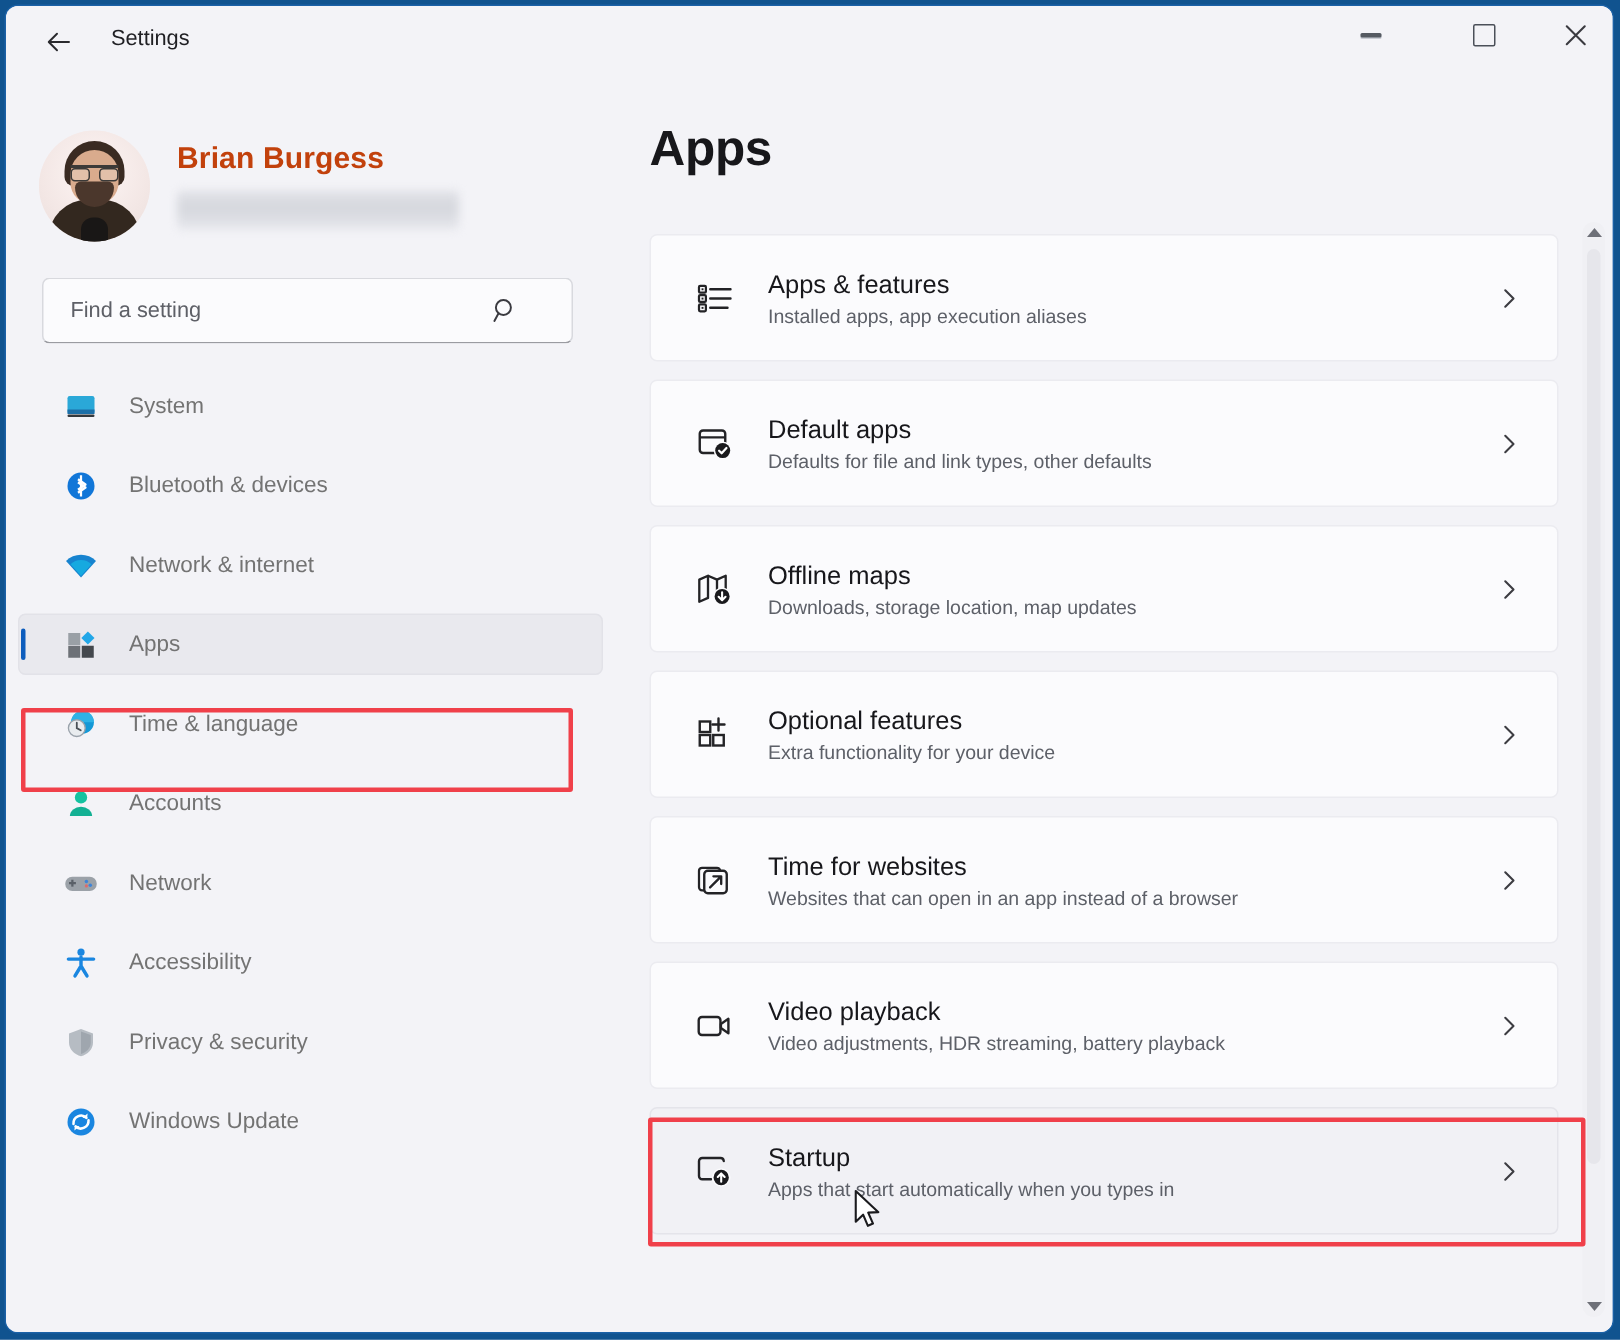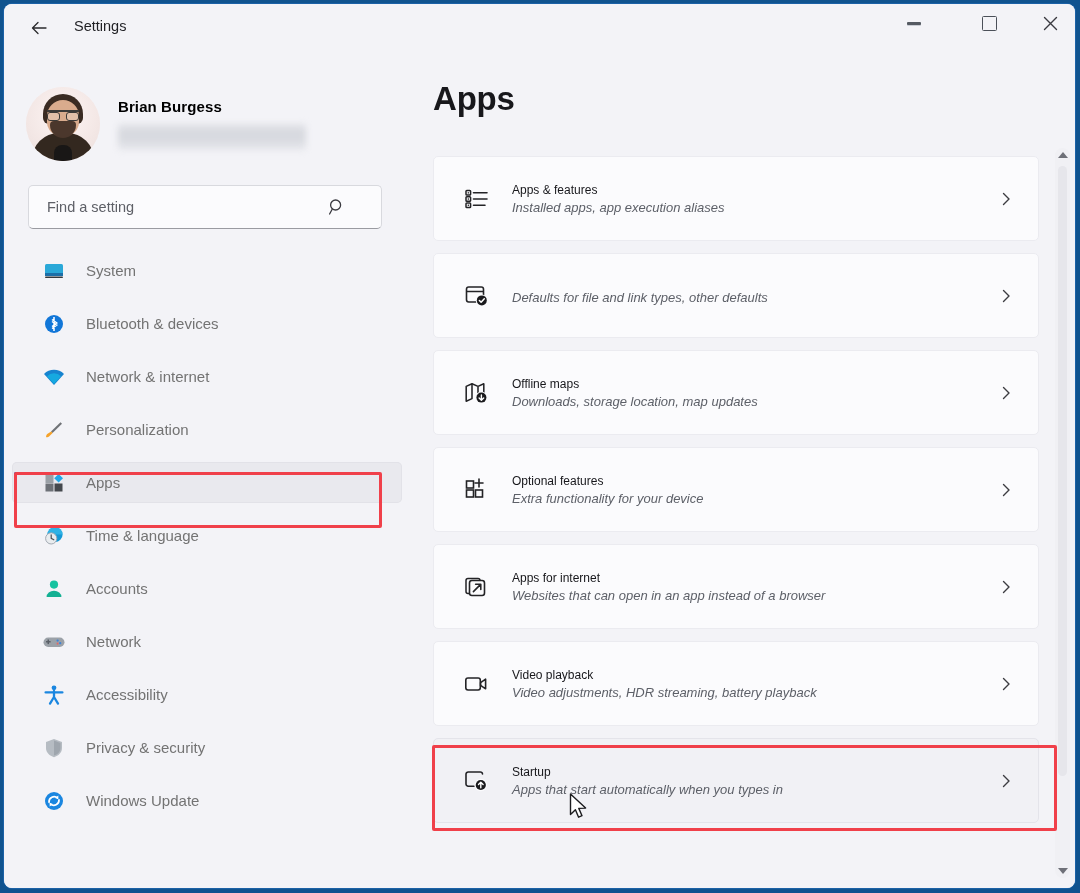--- a/index.html
+++ b/index.html
@@ -150,23 +150,23 @@
     width: 18px; height: 22px;
     background: #191716;
     border-radius: 8px 8px 0 0;
   }
   #account-text {
     margin-left: 18px;
     display: flex; flex-direction: column;
     justify-content: center;
   }
   #account-name {
-    font-size: 15px;
+    font-size: 20px;
     font-weight: bold;
-    color: #000000;
+    color: #c2410c;
     letter-spacing: 0.1px;
   }
   #account-email {
     margin-top: 9px;
     width: 188px; height: 26px;
     border-radius: 3px;
     background: linear-gradient(180deg,#e2e3e8 0%, #d5d7dd 45%, #e6e7ec 100%);
     filter: blur(3px);
   }
 
@@ -287,28 +287,27 @@
     width: 36px;
     margin-left: 25px;
     flex: none;
     display: flex; align-items: center; justify-content: center;
   }
   .card-text {
     margin-left: 17px;
     display: flex; flex-direction: column;
   }
   .card-title {
-    font-size: 12px;
+    font-size: 17px;
     color: #17171b;
   }
   .card-sub {
     margin-top: 3px;
     font-size: 13px;
     color: #5d6068;
-    font-style: italic;
   }
   .card-chev {
     position: absolute;
     right: 24px;
     display: flex; align-items: center;
   }
 
   
   #scrollbar {
     position: absolute;
@@ -428,29 +427,20 @@
       <div class="nav-item">
         <span class="nav-icon">
           <svg width="24" height="22" viewBox="0 0 24 22">
             <path d="M2 8 A14 14 0 0 1 22 8 L12 19 Z" fill="#1783cf"></path>
             <path d="M5 10.2 A10 10 0 0 1 19 10.2 L12 18 Z" fill="#16a9e0"></path>
           </svg>
         </span>
         <span class="nav-label">Network &amp; internet</span>
       </div>
 
-      <div class="nav-item">
-        <span class="nav-icon">
-          <svg width="22" height="22" viewBox="0 0 22 22">
-            <path d="M17.5 3.2 L19 4.7 L9.5 14 L8 12.5 Z" fill="#6f7276"></path>
-            <path d="M8.2 12.6 L9.6 14 L6.3 17.3 C5.4 18.2 3.6 18.6 3.2 18.2 C2.8 17.8 3.3 16 4.2 15.1 Z" fill="#f5a22a"></path>
-          </svg>
-        </span>
-        <span class="nav-label">Personalization</span>
-      </div>
 
       <div class="nav-item selected">
         <span class="sel-bar"></span>
         <span class="nav-icon">
           <svg width="22" height="22" viewBox="0 0 22 22">
             <rect x="2.5" y="11.5" width="8" height="8" fill="#6d7177"></rect>
             <rect x="11.5" y="11.5" width="8" height="8" fill="#44484d"></rect>
             <rect x="2.5" y="3" width="8" height="8" fill="#9aa0a6"></rect>
             <path d="M15.6 2 L20 6.3 L15.6 10.6 L11.2 6.3 Z" fill="#22a7e8"></path>
           </svg>
@@ -563,20 +553,21 @@
         <span class="card-icon">
           <svg width="28" height="28" viewBox="0 0 28 28">
             <rect x="3.5" y="5" width="17" height="15" rx="2.2" stroke="#232326" stroke-width="1.6" fill="none"></rect>
             <path d="M3.5 9.5 H20.5" stroke="#232326" stroke-width="1.5"></path>
             <circle cx="18.8" cy="18.4" r="6" fill="#fbfbfd"></circle>
             <circle cx="18.8" cy="18.4" r="5" fill="#1a1a1d"></circle>
             <path d="M16.4 18.5 L18.1 20.2 L21.3 16.7" stroke="#fff" stroke-width="1.5" fill="none" stroke-linecap="round" stroke-linejoin="round"></path>
           </svg>
         </span>
         <span class="card-text">
+          <span class="card-title">Default apps</span>
           <span class="card-sub">Defaults for file and link types, other defaults</span>
         </span>
         <span class="card-chev">
           <svg width="16" height="16" viewBox="0 0 16 16">
               <path d="M5.5 2.5 L11 8 L5.5 13.5" stroke="#3c3c41" stroke-width="1.4" fill="none" stroke-linecap="round" stroke-linejoin="round"></path>
             </svg>
         </span>
       </div>
 
       <div class="card">
@@ -622,21 +613,21 @@
 
       <div class="card">
         <span class="card-icon">
           <svg width="28" height="28" viewBox="0 0 28 28">
             <rect x="3" y="5.5" width="14" height="15" rx="2" stroke="#232326" stroke-width="1.5" fill="none"></rect>
             <rect x="6.5" y="7.5" width="15" height="15" rx="2.4" fill="#fbfbfd" stroke="#232326" stroke-width="1.6"></rect>
             <path d="M10.4 18.6 L17.6 11.4 M12.6 11.2 H17.8 V16.4" stroke="#232326" stroke-width="1.55" fill="none" stroke-linecap="round" stroke-linejoin="round"></path>
           </svg>
         </span>
         <span class="card-text">
-          <span class="card-title">Apps for internet</span>
+          <span class="card-title">Time for websites</span>
           <span class="card-sub">Websites that can open in an app instead of a browser</span>
         </span>
         <span class="card-chev">
           <svg width="16" height="16" viewBox="0 0 16 16">
               <path d="M5.5 2.5 L11 8 L5.5 13.5" stroke="#3c3c41" stroke-width="1.4" fill="none" stroke-linecap="round" stroke-linejoin="round"></path>
             </svg>
         </span>
       </div>
 
       <div class="card">

